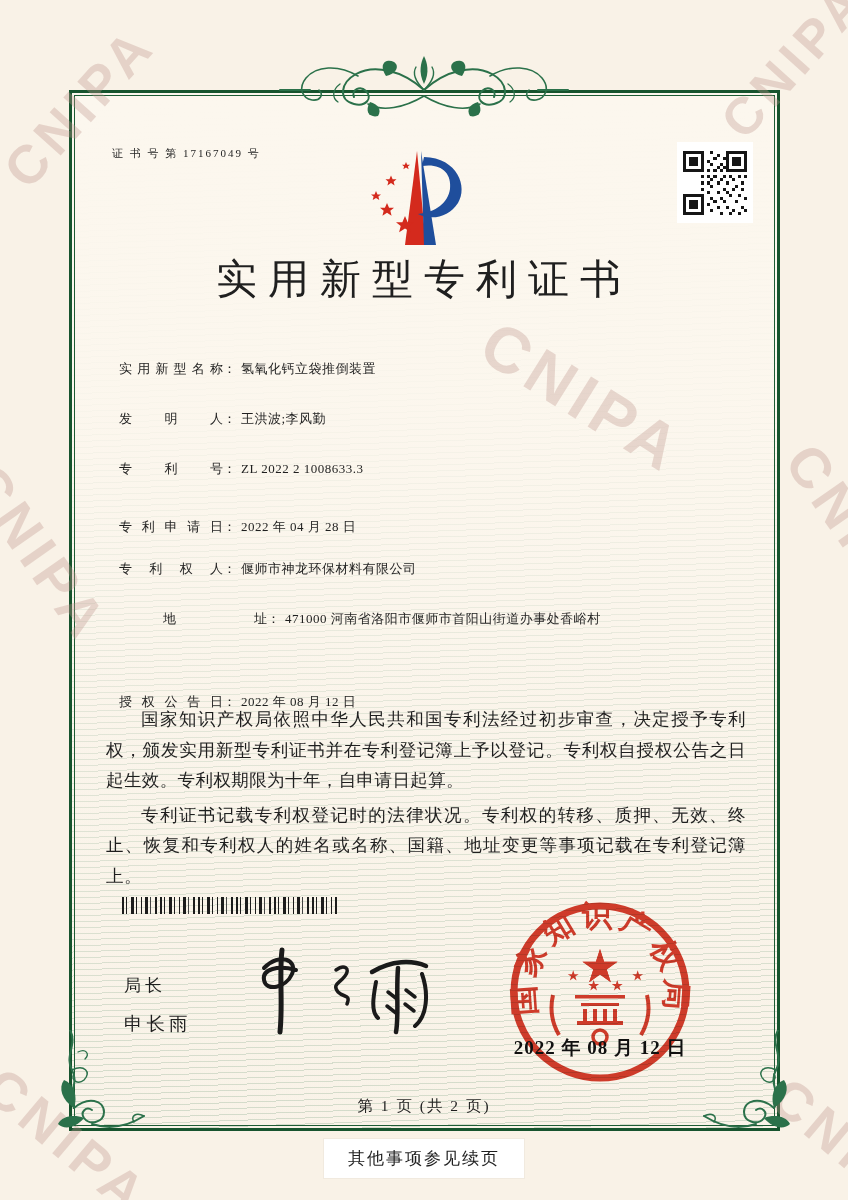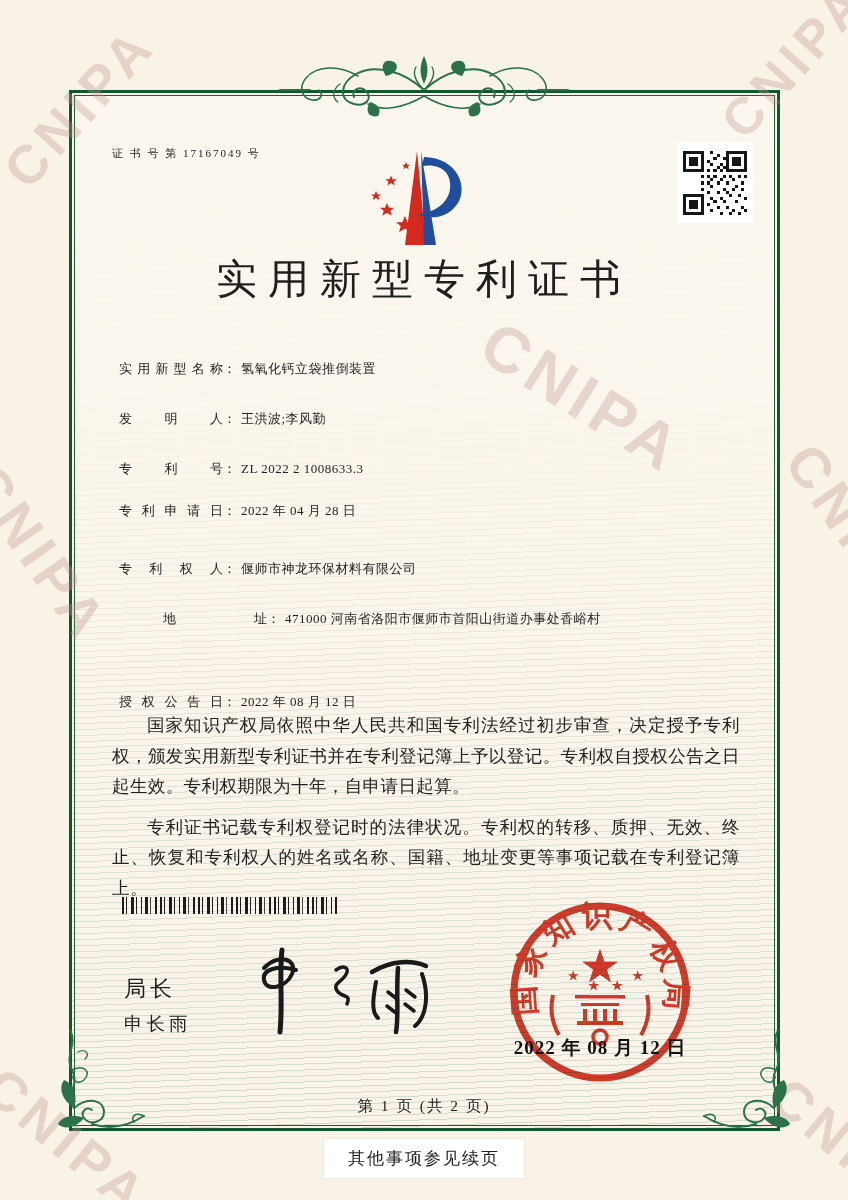--- a/index.html
+++ b/index.html
@@ -37,32 +37,32 @@
   }
   
   .frow{position:absolute;left:119px;width:660px;height:26px;font-size:13px;z-index:4;white-space:nowrap;}
   .flabel{display:inline-block;width:104px;text-align:justify;text-align-last:justify;vertical-align:top;}
   .fcolon{display:inline-block;width:18px;}
   .fvalue{letter-spacing:0.5px;}
   .fpair2{position:absolute;left:320px;top:0;}
   
   .paras{position:absolute;left:102px;top:700px;width:648px;z-index:4;
     font-size:17.5px;line-height:30.5px;text-align:justify;letter-spacing:0.4px;}
-  .paras p{margin:10px;text-indent:2em;}
+  .paras p{margin:4px;text-indent:2em;}
   
   .barcode{
     position:absolute;left:122px;top:897px;width:215px;height:17px;z-index:4;
     background:repeating-linear-gradient(90deg,
       #1c1c1c 0 2px, transparent 2px 4px, #1c1c1c 4px 5px, transparent 5px 9px,
       #1c1c1c 9px 12px, transparent 12px 14px, #1c1c1c 14px 15px, transparent 15px 19px,
       #1c1c1c 19px 20px, transparent 20px 23px, #1c1c1c 23px 26px, transparent 26px 28px,
       #444 28px 29px, transparent 29px 33px, #1c1c1c 33px 35px, transparent 35px 38px);
   }
   
-  .sig-role{position:absolute;left:124px;top:974px;font-size:22px;letter-spacing:4px;z-index:4;}
+  .sig-role{position:absolute;left:124px;top:974px;font-size:17px;letter-spacing:4px;z-index:4;}
   .sig-name{position:absolute;left:124px;top:1011px;font-size:18.5px;letter-spacing:4px;z-index:4;}
   .sig-hand{position:absolute;left:252px;top:940px;z-index:4;}
   
   .seal{position:absolute;left:505px;top:897px;z-index:5;mix-blend-mode:multiply;}
   .seal-date{
     position:absolute;left:505px;top:1035px;width:190px;text-align:center;z-index:6;
     font-size:19px;font-weight:bold;letter-spacing:1px;color:#101010;
   }
   
   .page-ind{position:absolute;left:0;top:1096px;width:848px;text-align:center;font-size:15.5px;letter-spacing:2px;z-index:4;}
@@ -226,21 +226,21 @@
 
 <div class="frow" style="top:360px;">
   <span class="flabel">实用新型名称</span><span class="fcolon">：</span><span class="fvalue">氢氧化钙立袋推倒装置</span>
 </div>
 <div class="frow" style="top:410px;">
   <span class="flabel">发明人</span><span class="fcolon">：</span><span class="fvalue">王洪波;李风勤</span>
 </div>
 <div class="frow" style="top:460px;">
   <span class="flabel">专利号</span><span class="fcolon">：</span><span class="fvalue">ZL 2022 2 1008633.3</span>
 </div>
-<div class="frow" style="top:502px;">
+<div class="frow" style="top:518px;">
   <span class="flabel">专利申请日</span><span class="fcolon">：</span><span class="fvalue">2022 年 04 月 28 日</span>
 </div>
 <div class="frow" style="top:560px;">
   <span class="flabel">专利权人</span><span class="fcolon">：</span><span class="fvalue">偃师市神龙环保材料有限公司</span>
 </div>
 <div class="frow" style="top:610px;margin-left:44px;">
   <span class="flabel">地址</span><span class="fcolon">：</span><span class="fvalue">471000 河南省洛阳市偃师市首阳山街道办事处香峪村</span>
 </div>
 <div class="frow" style="top:693px;">
   <span class="flabel">授权公告日</span><span class="fcolon">：</span><span class="fvalue">2022 年 08 月 12 日</span>

